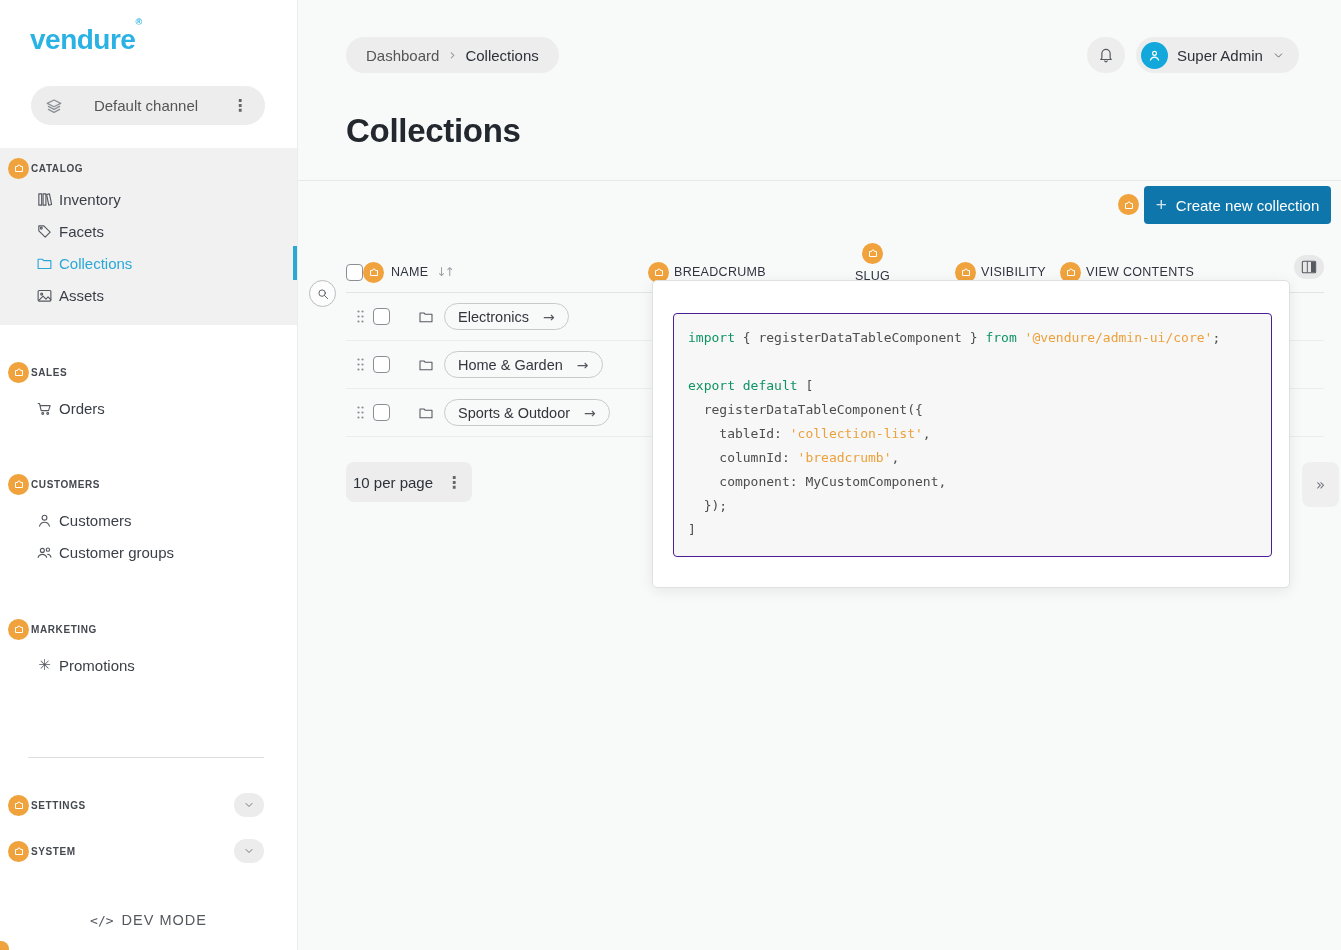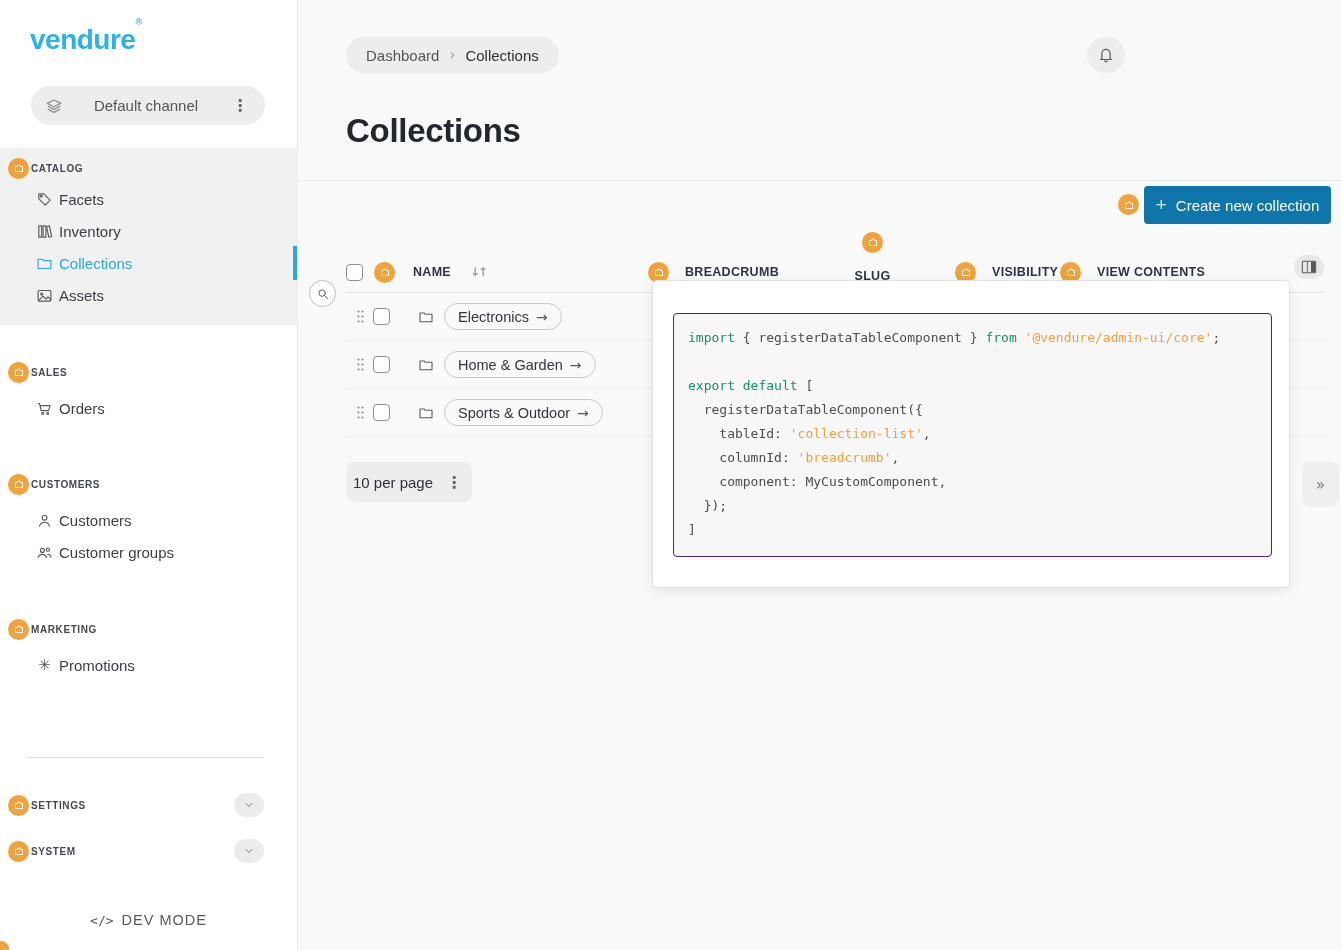--- a/index.html
+++ b/index.html
@@ -101,38 +101,38 @@
     position:absolute; left:846px; top:186px; width:187px; height:38px;
     background:#0e76aa; color:#fff; border:none; border-radius:4px;
     display:flex; align-items:center; justify-content:center; gap:9px;
     font-size:15px; font-weight:500; cursor:pointer;
   }
   .create-btn .plus { font-size:19px; font-weight:400; color:#cfe3ee; }
 
   
   .thead { position:absolute; left:48px; right:17px; top:252px; height:41px;
     display:flex; align-items:center; border-bottom:1px solid #e3e3e3; }
-  .th { display:flex; align-items:center; gap:16px; font-size:12.5px; font-weight:bold;
+  .th { display:flex; align-items:center; gap:5px; font-size:12.5px; font-weight:normal;
     color:#2f3440; letter-spacing:0.3px; cursor:pointer; }
   .th-name { width:302px; } .th-breadcrumb { width:142px; } .th-slug { width:165px;flex-direction:column; }
   .th-visibility { width:105px; } .th-view { flex:1; }
   .sort-glyph { font-family:"DejaVu Sans", sans-serif; font-size:12px; color:#9aa0a6;
     letter-spacing:-2px; margin-left:3px; }
   .checkbox { width:17px; height:17px; border:1.5px solid #8b8f94; border-radius:4px;
     background:#fff; cursor:pointer; flex:0 0 17px; }
   .th-name .dev-badge { margin-left:-5px; margin-right:2px; }
   .cols-btn { position:absolute; right:0; top:3px; width:30px; height:24px; border-radius:12px;
     background:#e8e8e8; display:flex; align-items:center; justify-content:center; cursor:pointer; }
 
   .tbody { position:absolute; left:48px; right:17px; top:293px; }
   .trow { height:48px; display:flex; align-items:center; border-bottom:1px solid #ececec; }
   .drag-handle { margin:0 9px 0 11px; cursor:grab; }
   .trow .folder-cell { margin:0 10px 0 28px; }
   .chip { height:27px; border:1px solid #c7c9cb; border-radius:14px; background:transparent;
-    display:inline-flex; align-items:center; gap:7px; padding:0 13px; font-size:14.5px;
+    display:inline-flex; align-items:center; gap:14px; padding:0 13px; font-size:14.5px;
     color:#33373d; cursor:pointer; }
   .chip .arrow { font-family:"DejaVu Sans", sans-serif; color:#55595f; font-size:14px; }
 
   .search-fab { position:absolute; left:11px; top:280px; width:27px; height:27px;
     border-radius:50%; background:#fdfdfd; border:1px solid #b9bcbe;
     display:flex; align-items:center; justify-content:center; cursor:pointer; z-index:6; }
 
   .per-page { position:absolute; left:48px; top:462px; width:126px; height:40px;
     border-radius:8px; background:#ededee; display:flex; align-items:center;
     justify-content:center; gap:10px; font-size:15px; color:#2d3138; cursor:pointer; }
@@ -180,32 +180,32 @@
     <div class="section-header">
       <span class="dev-badge">
         <svg width="12" height="12" viewBox="0 0 24 24" style="stroke:#fff;fill:none;stroke-width:2;stroke-linejoin:round">
             <path d="M5 9h4a3 3 0 1 1 6 0h4v10H5z"></path>
           </svg>
       </span>
       <span class="hdr-label">CATALOG</span>
     </div>
     <div class="nav-item">
       <svg class="nav-icon icon-stroke" viewBox="0 0 24 24">
-          <path d="M20 13l-7 7-9-9V4h7l9 9z"></path>
-          <circle cx="7.5" cy="7.5" r="1.3"></circle>
-        </svg>
-      <span>Facets</span>
-    </div>
-    <div class="nav-item">
-      <svg class="nav-icon icon-stroke" viewBox="0 0 24 24">
           <path d="M4 4h4v16H4z"></path>
           <path d="M8 4h4v16H8z" transform="translate(2 0)"></path>
           <path d="M15 5l4-1 3 15-4 1z"></path>
         </svg>
       <span>Inventory</span>
+    </div>
+    <div class="nav-item">
+      <svg class="nav-icon icon-stroke" viewBox="0 0 24 24">
+          <path d="M20 13l-7 7-9-9V4h7l9 9z"></path>
+          <circle cx="7.5" cy="7.5" r="1.3"></circle>
+        </svg>
+      <span>Facets</span>
     </div>
     <div class="nav-item active">
       <svg class="nav-icon icon-stroke-blue" viewBox="0 0 24 24">
           <path d="M3 6h6l2 2h10v11H3z"></path>
         </svg>
       <span>Collections</span>
       <span class="active-bar"></span>
     </div>
     <div class="nav-item">
       <svg class="nav-icon icon-stroke" viewBox="0 0 24 24">
@@ -322,20 +322,32 @@
     <span class="bc-current">Collections</span>
   </div>
 
   <div class="bell-btn">
     <svg width="18" height="18" viewBox="0 0 24 24" class="icon-stroke">
         <path d="M6.5 16v-6a5.5 5.5 0 0 1 11 0v6l1.5 2h-14z"></path>
         <path d="M10.3 20a1.9 1.9 0 0 0 3.4 0"></path>
       </svg>
   </div>
 
+  <div class="user-pill">
+    <span class="avatar">
+      <svg width="15" height="15" viewBox="0 0 24 24" style="stroke:#fff;fill:none;stroke-width:1.8;stroke-linecap:round;stroke-linejoin:round">
+          <circle cx="12" cy="8.5" r="3.2"></circle>
+          <path d="M5.5 19.5c1-3.6 3.8-5 6.5-5s5.5 1.4 6.5 5"></path>
+        </svg>
+    </span>
+    <span class="user-name">Super Admin</span>
+    <svg width="13" height="13" viewBox="0 0 24 24" class="icon-stroke">
+        <path d="M6 9l6 6 6-6"></path>
+      </svg>
+  </div>
 
   <div class="page-title">Collections</div>
   <div class="header-divider"></div>
 
   <span class="dev-badge create-badge">
     <svg width="12" height="12" viewBox="0 0 24 24" style="stroke:#fff;fill:none;stroke-width:2;stroke-linejoin:round">
         <path d="M5 9h4a3 3 0 1 1 6 0h4v10H5z"></path>
       </svg>
   </span>
   <button class="create-btn">

